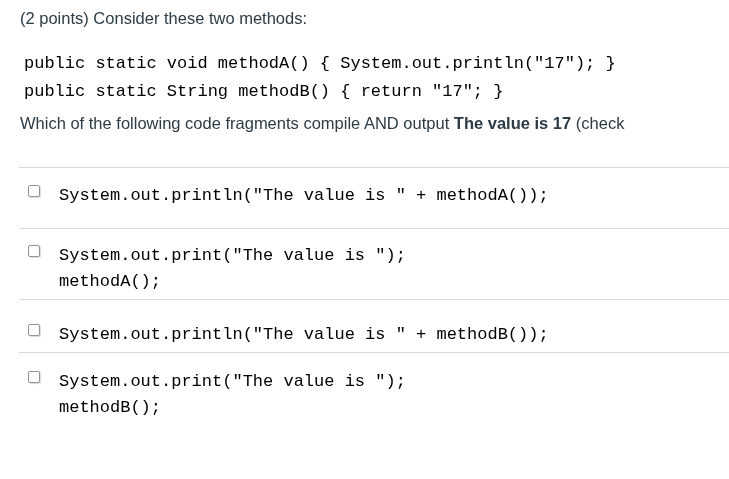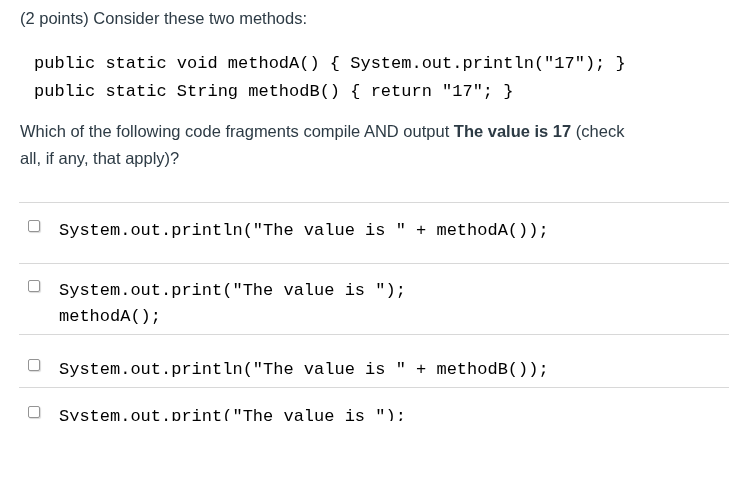--- a/index.html
+++ b/index.html
@@ -14,29 +14,29 @@
     width: 729px; height: 421px;
     padding: 8px 20px 0 20px;
     overflow: hidden;
   }
   .q-header {
     font-size: 16.5px;
     line-height: 20px;
     color: #2D3B45;
   }
   .code-block {
-    margin: 22px 0 0 14px;
+    margin: 22px 0 0 4px;
     font-family: "Liberation Mono", "DejaVu Sans Mono", monospace;
     font-size: 17px;
     line-height: 28px;
     color: #000;
     white-space: pre;
   }
   .prompt {
-    margin-top: 12px;
+    margin-top: 4px;
     font-size: 16.5px;
     line-height: 27px;
     color: #2D3B45;
     max-width: 689px;
   }
   .prompt b { font-weight: bold; }
   .answers {
     margin-top: 30px;
     margin-left: -1px;
     margin-right: -20px; 
@@ -72,21 +72,21 @@
 </head>
 <body>
 
 <div class="page">
 
   <div class="q-header">(2 points) Consider these two methods:</div>
 
   <div class="code-block"><span>public static void methodA() { System.out.println("17"); }</span>
 <span>public static String methodB() { return "17"; }</span></div>
 
-  <div class="prompt"><span>Which of the following code fragments compile AND output </span><b>The value is 17</b><span> (check</span><br><span>all, if any, that apply)?</span></div>
+  <div class="prompt"><span>Which of the following code fragments compile AND output </span><b>The value is 17</b><span> (check</span><br></div>
 
   <div class="answers">
 
     <div class="answer-row">
       <span class="checkbox"></span>
       <pre class="answer-code">System.out.println("The value is " + methodA());</pre>
     </div>
 
     <div class="answer-row">
       <span class="checkbox"></span>

